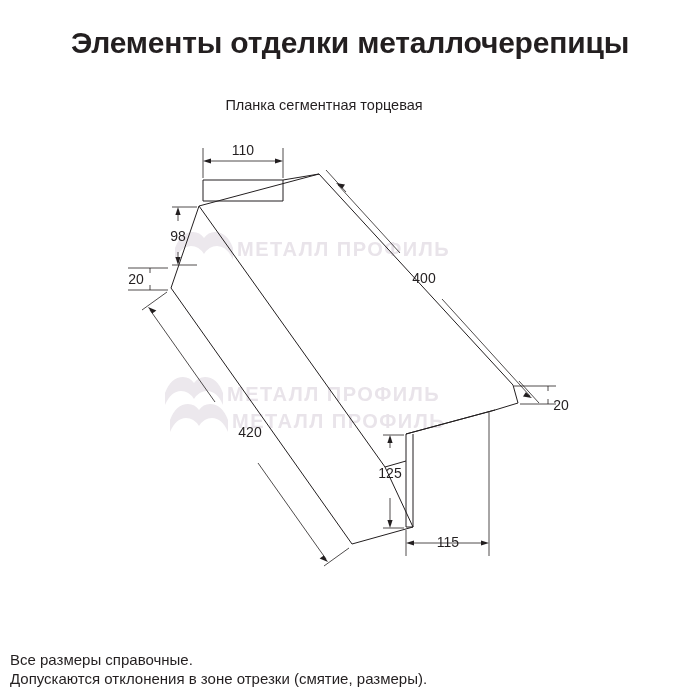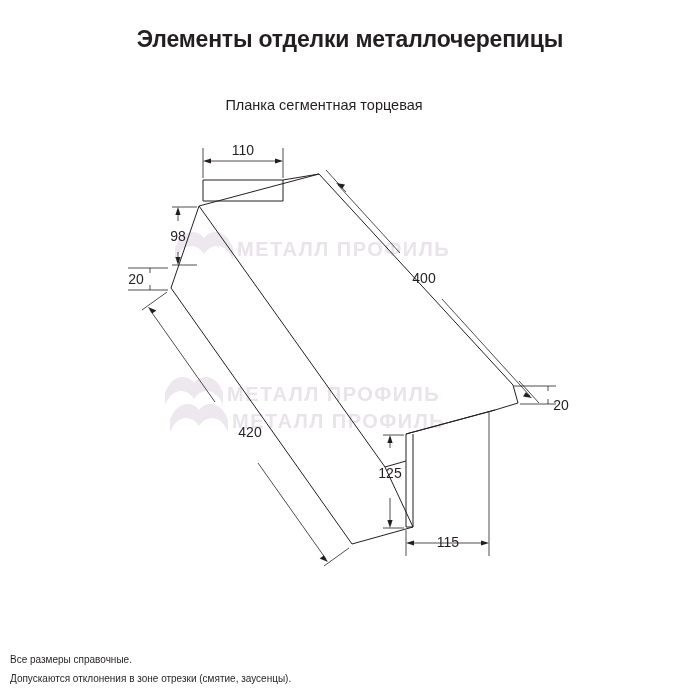--- a/index.html
+++ b/index.html
@@ -18,21 +18,21 @@
   .page {
     position: absolute;
     inset: 0;
   }
   .title {
     position: absolute;
     top: 26px;
     left: 0;
     width: 700px;
     text-align: center;
-    font-size: 23px;
+    font-size: 30px;
     font-weight: bold;
     letter-spacing: -0.2px;
     color: #231f20;
   }
   .subtitle {
     position: absolute;
     top: 96px;
     left: 0;
     width: 648px;
     text-align: center;
@@ -44,21 +44,21 @@
     position: absolute;
     top: 0;
     left: 0;
     width: 700px;
     height: 700px;
   }
   .footer {
     position: absolute;
     left: 10px;
     bottom: 12px;
-    font-size: 10px;
+    font-size: 15px;
     line-height: 19px;
     color: #231f20;
   }
   .footer div {
     white-space: nowrap;
   }
   svg text {
     font-family: "Liberation Sans", sans-serif;
     fill: #231f20;
   }
@@ -202,16 +202,16 @@
       <line x1="409" y1="543" x2="486" y2="543"></line>
       <path d="M406,543 l8,-2.6 l0,5.2 Z" fill="#231f20" stroke="none"></path>
       <path d="M489,543 l-8,-2.6 l0,5.2 Z" fill="#231f20" stroke="none"></path>
     </g>
     <text class="dim-text" x="448" y="547" text-anchor="middle">115</text>
 
   </svg>
 
   <div class="footer">
     <div>Все размеры справочные.</div>
-    <div>Допускаются отклонения в зоне отрезки (смятие, заусенцы).</div>
+    <div>Допускаются отклонения в зоне отрезки (смятие, размеры).</div>
   </div>
 
 </div>
 
 </body></html>

